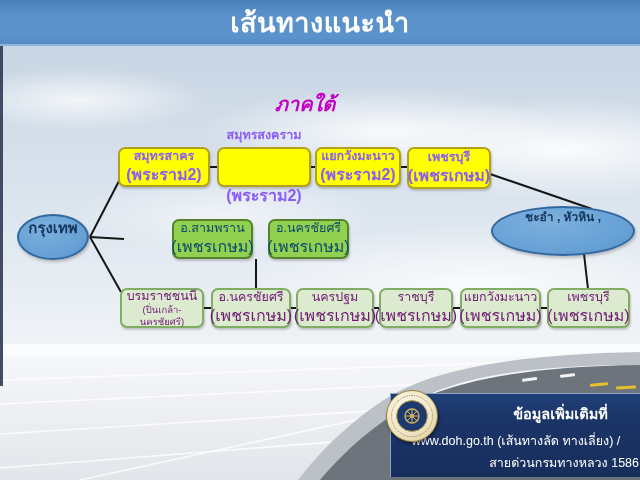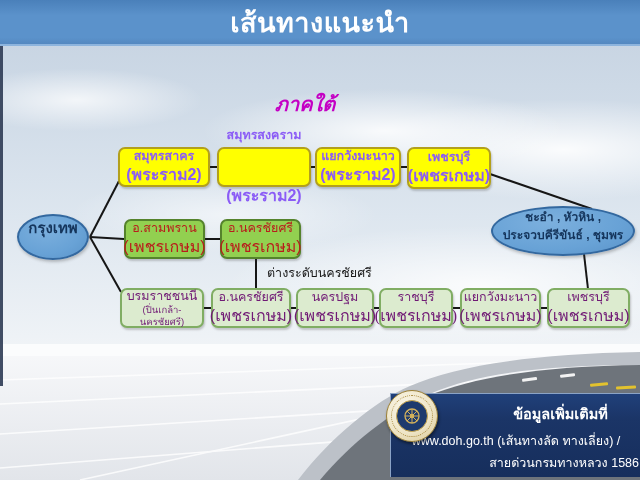--- a/index.html
+++ b/index.html
@@ -32,21 +32,21 @@
   }
   
   .node{
     position:absolute;border-radius:7px;box-sizing:border-box;
     display:flex;flex-direction:column;align-items:center;justify-content:center;
     text-align:center;line-height:1.3;font-size:12.5px;
     box-shadow:1px 2px 2px rgba(60,60,60,.25);
   }
   .node .l2{font-size:16px;}
   .yellow{background:#ffff00;border:2px solid #b3a01c;color:#8b5cf6;font-weight:bold;text-align:center;}
-  .green{background:#92d050;border:2px solid #55832c;color:#b91c1c;}
+  .green{background:#92d050;border:2px solid #55832c;color:#0c4a6e;margin-left:48px;}
   .pale{background:#dcebcf;border:2px solid #80ad63;color:#701a75;}
   .pale-small .l2{font-size:9.5px;}
   .ellipse{
     position:absolute;border-radius:50%;box-sizing:border-box;
     background:radial-gradient(ellipse at 40% 30%,#7cb0de 0%,#68a2d6 60%,#5a93c9 100%);
     border:2px solid #33689f;color:#15355c;font-weight:bold;
     display:flex;flex-direction:column;align-items:center;justify-content:flex-start;
     text-align:center;box-shadow:1px 2px 3px rgba(60,60,60,.3);
   }
   #interchange-label{position:absolute;left:267px;top:263px;font-size:12.5px;color:#161616;}
@@ -162,50 +162,48 @@
 
   <div class="node green" style="left:124px;top:219px;width:81px;height:40px;">
     <span>อ.สามพราน</span>
       <span class="l2">(เพชรเกษม)</span>
   </div>
   <div class="node green" style="left:220px;top:219px;width:81px;height:40px;">
     <span>อ.นครชัยศรี</span>
       <span class="l2">(เพชรเกษม)</span>
   </div>
 
-  <div id="interchange-label">ต่างระดับนครชัยศรี</div>
 
   <div class="node pale pale-small" style="left:120px;top:288px;width:84px;height:40px;">
     <span>บรมราชชนนี</span>
       <span class="l2">(ปิ่นเกล้า-นครชัยศรี)</span>
   </div>
   <div class="node pale" style="left:211px;top:288px;width:80px;height:40px;">
     <span>อ.นครชัยศรี</span>
       <span class="l2">(เพชรเกษม)</span>
   </div>
   <div class="node pale" style="left:296px;top:288px;width:78px;height:40px;justify-content:center;">
     <span>นครปฐม</span>
       <span class="l2">(เพชรเกษม)</span>
   </div>
-  <div class="node pale" style="left:379px;top:288px;width:74px;height:40px;font-family:Liberation Serif, serif;">
+  <div class="node pale" style="left:379px;top:288px;width:74px;height:40px;">
     <span>ราชบุรี</span>
       <span class="l2">(เพชรเกษม)</span>
   </div>
   <div class="node pale" style="left:460px;top:288px;width:81px;height:40px;">
     <span>แยกวังมะนาว</span>
       <span class="l2">(เพชรเกษม)</span>
   </div>
   <div class="node pale" style="left:547px;top:288px;width:83px;height:40px;">
     <span>เพชรบุรี</span>
       <span class="l2">(เพชรเกษม)</span>
   </div>
 
   <div class="ellipse" style="left:491px;top:206px;width:144px;height:50px;font-size:12px;line-height:1.5;">
     <span>ชะอำ , หัวหิน ,</span>
-    <span>ประจวบคีรีขันธ์ , ชุมพร</span>
   </div>
 
   <div id="info-box">
     <div id="info-title">ข้อมูลเพิ่มเติมที่</div>
     <div id="info-line1">www.doh.go.th (เส้นทางลัด ทางเลี่ยง) /</div>
     <div id="info-line2">สายด่วนกรมทางหลวง 1586</div>
   </div>
   <div id="emblem">
     <div class="ring">
       <div class="core">

